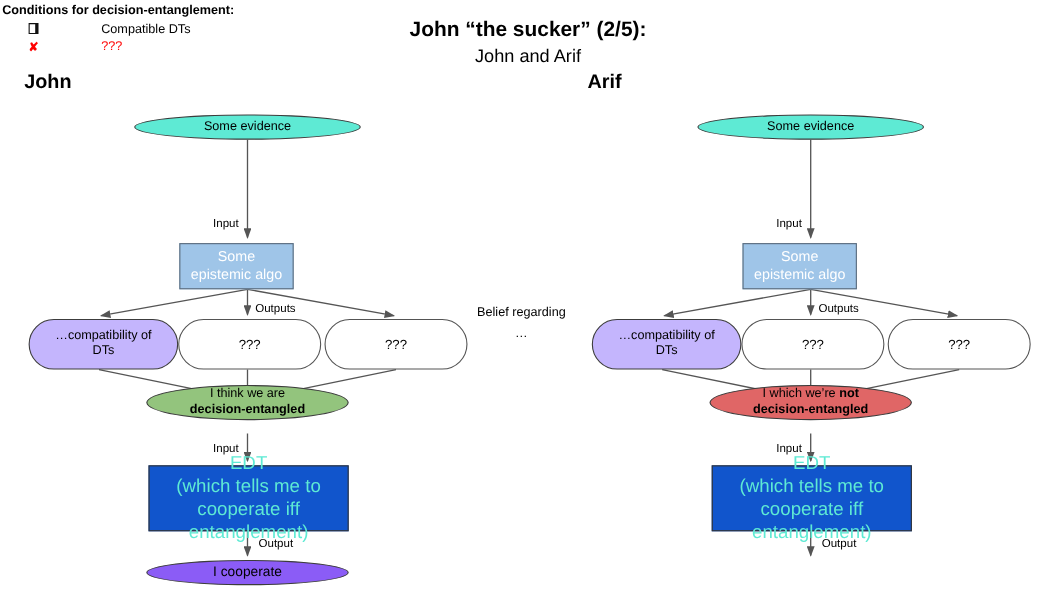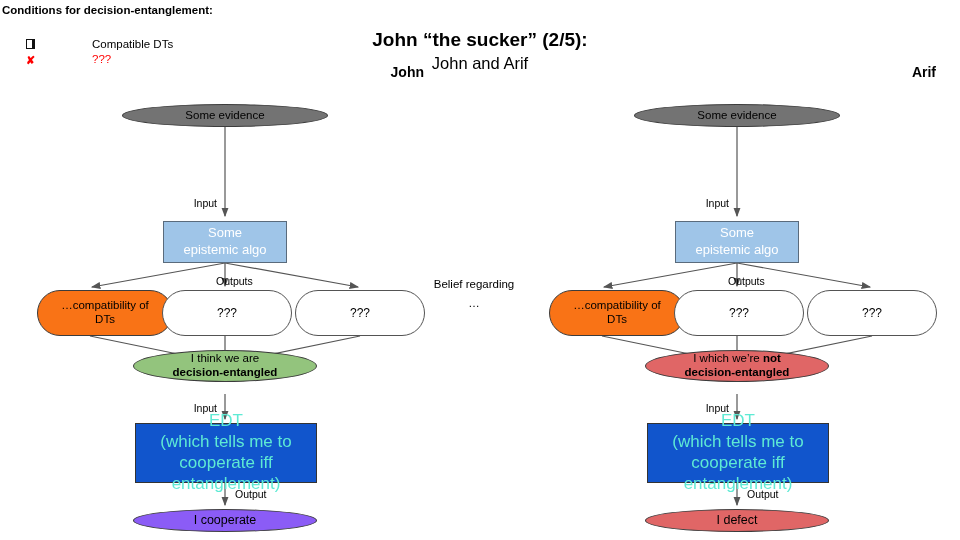--- a/index.html
+++ b/index.html
@@ -2,80 +2,80 @@
 <html><head>
 <meta charset="utf-8">
 <style>
   * { margin: 0; padding: 0; box-sizing: border-box; }
   html, body { width: 960px; height: 540px; background: #ffffff; overflow: hidden;
     font-family: "Liberation Sans", sans-serif; color: #000; }
   .stage { position: relative; width: 960px; height: 540px; background: #fff; }
 
   
   .legend { position: absolute; left: 2px; top: 4px; width: 300px; }
-  .legend-title { font-size: 11.5px; font-weight: bold; margin-bottom: 20px; }
+  .legend-title { font-size: 11.5px; font-weight: bold; margin-bottom: 3px; }
   .legend-row { display: flex; align-items: center; height: 15px; gap: 44px; }
   .legend-icon-cell { width: 22px; margin-left: 24px; }
   .checkbox-glyph { display: inline-block; width: 9px; height: 10px;
     border: 1.5px solid #111; border-right-width: 3px; }
   .cross-glyph { color: #ff0000; font-size: 11px; font-weight: bold; line-height: 10px; }
   .legend-label { font-size: 11.5px; }
   .legend-label.red { color: #ff0000; }
 
   
-  .title-block { position: absolute; left: 0; top: 17px; width: 960px; text-align: center; margin-top: 12px; }
+  .title-block { position: absolute; left: 0; top: 17px; width: 960px; text-align: center; }
   .title-line1 { font-size: 19px; font-weight: bold; }
   .title-line2 { font-size: 16.5px; margin-top: 3px; }
 
   
   .middle-note { position: absolute; left: 403px; top: 278px; width: 142px; text-align: center; }
   .middle-note .l1 { font-size: 11.5px; }
   .middle-note .l2 { font-size: 11.5px; margin-top: 7px; }
 
   
   .col { position: absolute; top: 60px; width: 402px; height: 480px; }
   .col.left  { left: 22px; }
   .col.right { left: 534px; }
 
-  .col-header { position: absolute; left: 0; top: 4px; width: 402px; text-align: right;
-    font-size: 14px; font-weight: bold; }
+  .col-header { position: absolute; left: 0; top: 4px; width: 402px; text-align: left;
+    font-size: 18px; font-weight: bold; }
 
   .node { position: absolute; display: flex; flex-direction: column; align-items: center;
     justify-content: center; text-align: center; line-height: 1.2; }
 
-  .ellipse { border-radius: 50%; background: #737373; border: 1px solid #3c3c3c; }
+  .ellipse { border-radius: 50%; background: #5eead4; border: 1px solid #3c3c3c; }
   .stadium { border-radius: 23px; background: #fff; border: 1px solid #545454; }
   .rect-box { border: 1px solid #5a6b7c; }
 
   .evidence { left: 100px; top: 44px; width: 206px; height: 23px; font-size: 11.5px; }
 
-  .algo-box { left: 141px; top: 161px; width: 124px; height: 42px;
+  .algo-box { left: 141px; top: 161px; width: 104px; height: 42px;
     background: #9fc5e8; color: #ffffff; font-size: 13px; line-height: 1.3; }
 
-  .out1 { left: 15px;   top: 230px; width: 136px; height: 46px; font-size: 11.5px; background: #f97316; border-color: #3c3c3c; }
+  .out1 { left: 4px;   top: 230px; width: 136px; height: 46px; font-size: 11.5px; background: #c4b5fd; border-color: #3c3c3c; }
   .out2 { left: 140px; top: 230px; width: 130px; height: 46px; font-size: 12px; }
   .out3 { left: 273px; top: 230px; width: 130px; height: 46px; font-size: 12px; }
 
   .belief { left: 111px; top: 290px; width: 184px; height: 32px; font-size: 11.5px; }
   .belief.bg-green { background: #93c47d; }
   .belief.bg-red   { background: #e06666; }
   .belief .bold { font-weight: bold; }
 
   .edt-box { left: 113px; top: 363px; width: 182px; height: 60px;
     background: #1155cc; color: #5eead4; border: 1px solid #333; }
   .edt-title { font-size: 17px; line-height: 1.15; }
   .edt-sub { font-size: 17px; line-height: 1.25; }
 
   .result { left: 111px; top: 449px; width: 184px; height: 23px; font-size: 12.5px; }
   .result.bg-green { background: #8b5cf6; }
   .result.bg-red   { background: #e06666; }
 
   .edge-label { position: absolute; font-size: 10.5px; }
   .lbl-input1  { left: 135px; top: 137px; width: 60px; text-align: right; }
-  .lbl-outputs { left: 194px; top: 215px; }
+  .lbl-outputs { left: 210px; top: 215px; }
   .lbl-input2  { left: 135px; top: 342px; width: 60px; text-align: right; }
   .lbl-output  { left: 213px; top: 428px; }
 
   .arrows { position: absolute; left: 0; top: 0; width: 402px; height: 480px; }
   .arrows line { stroke: #555; stroke-width: 1.2; }
 </style>
 </head>
 <body>
 
 <div class="stage">
@@ -218,18 +218,15 @@
     <div class="edge-label lbl-input2">Input</div>
 
     <div class="node rect-box edt-box">
       <span class="edt-title">EDT</span>
       <span class="edt-sub">(which tells me to</span>
       <span class="edt-sub">cooperate iff entanglement)</span>
     </div>
 
     <div class="edge-label lbl-output">Output</div>
 
-    <div class="node ellipse result bg-red">
-      <span>I defect</span>
-    </div>
   </div>
 
 </div>
 
 </body></html>

